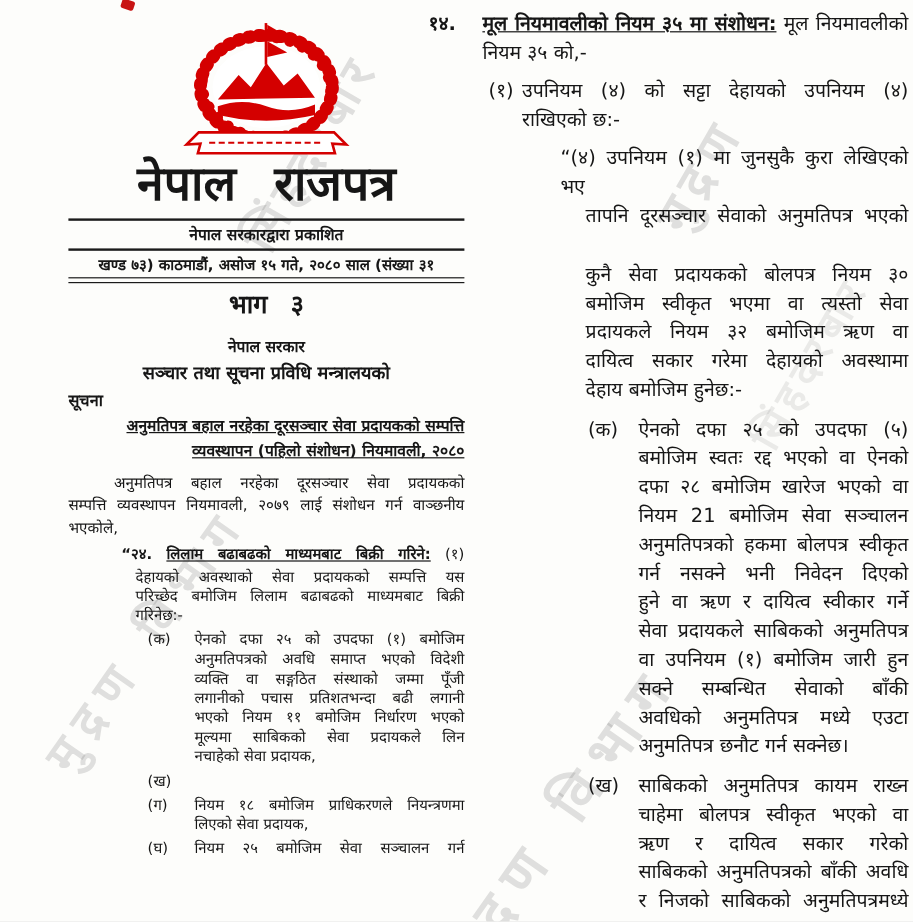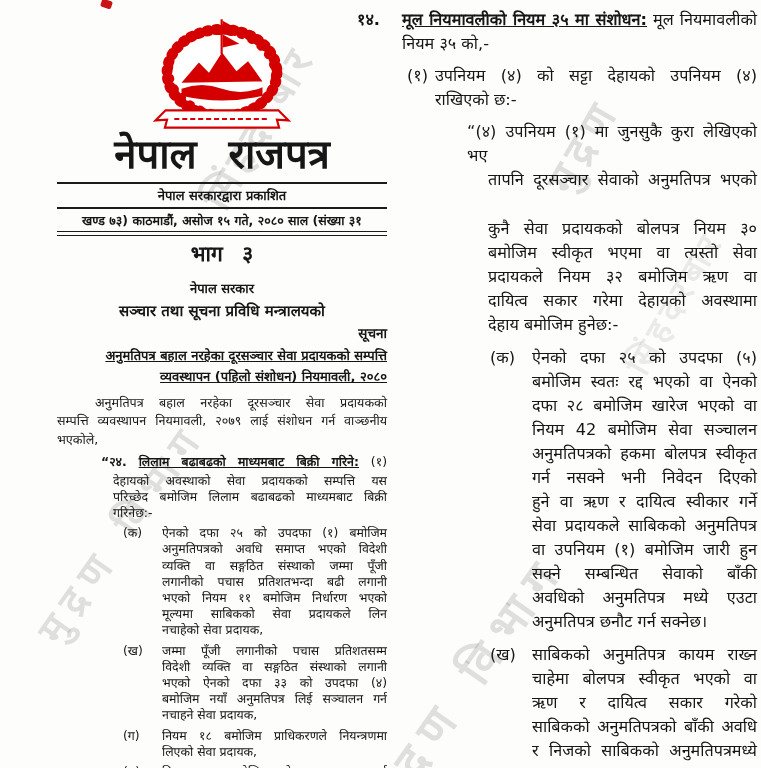--- a/index.html
+++ b/index.html
@@ -24,21 +24,21 @@
   .emblem{display:block;margin:12px auto 0;width:182px;height:120px;}
   .gztitle{font-size:40px;font-weight:bold;text-align:center;line-height:1.0;
            margin-top:2px;word-spacing:18px;}
   .pub{text-align:center;font-size:13px;font-weight:bold;margin-top:8px;padding:2px 0 3px;
        border-top:2px solid #1b1b1b;border-bottom:2px solid #1b1b1b;}
   .issue{text-align:center;font-size:12.5px;font-weight:bold;padding:3px 0 2px;}
   .ddl{height:3px;border-top:1.5px solid #1b1b1b;border-bottom:1.5px solid #1b1b1b;}
   .part{text-align:center;font-size:21px;font-weight:bold;margin-top:3px;word-spacing:12px;}
   .govt{text-align:center;font-size:13px;font-weight:bold;margin-top:12px;}
   .ministry{text-align:center;font-size:15px;font-weight:bold;margin-top:3px;}
-  .notice{text-align:right;font-size:13.5px;font-weight:bold;margin-top:4px;}
+  .notice{text-align:left;font-size:13.5px;font-weight:bold;margin-top:4px;}
   .ntitle{text-align:right;font-size:13px;font-weight:bold;margin-top:3px;line-height:1.65;}
   .ntitle .u{text-decoration:underline;}
   
   .jl{text-align:justify;text-align-last:justify;}
   .jend{text-align:justify;text-align-last:left;}
   .intro{margin-top:6px;font-size:12.6px;line-height:18.5px;}
   .indent1{text-indent:38px;}
   .q24{margin-left:44px;font-size:12.4px;line-height:16.2px;margin-top:5px;}
   .qnum{font-weight:bold;margin-top:48px;}
   .qbold{font-weight:bold;text-decoration:underline;}
@@ -129,27 +129,20 @@
           <div class="jl">व्यक्ति वा सङ्गठित संस्थाको जम्मा पूँजी</div>
           <div class="jl">लगानीको पचास प्रतिशतभन्दा बढी लगानी</div>
           <div class="jl">भएको नियम ११ बमोजिम निर्धारण भएको</div>
           <div class="jl">मूल्यमा साबिकको सेवा प्रदायकले लिन</div>
           <div class="jend">नचाहेको सेवा प्रदायक,</div>
         </div>
       </div>
 
       <div class="citem">
         <span class="clbl">(ख)</span>
-        <div class="ctxt">
-          <div class="jl">जम्मा पूँजी लगानीको पचास प्रतिशतसम्म</div>
-          <div class="jl">विदेशी व्यक्ति वा सङ्गठित संस्थाको लगानी</div>
-          <div class="jl">भएको ऐनको दफा ३३ को उपदफा (४)</div>
-          <div class="jl">बमोजिम नयाँ अनुमतिपत्र लिई सञ्चालन गर्न</div>
-          <div class="jend">नचाहने सेवा प्रदायक,</div>
-        </div>
       </div>
 
       <div class="citem">
         <span class="clbl">(ग)</span>
         <div class="ctxt">
           <div class="jl">नियम १८ बमोजिम प्राधिकरणले नियन्त्रणमा</div>
           <div class="jend">लिएको सेवा प्रदायक,</div>
         </div>
       </div>
 
@@ -200,21 +193,21 @@
       <div class="jl">दायित्व सकार गरेमा देहायको अवस्थामा</div>
       <div class="jend">देहाय बमोजिम हुनेछ:-</div>
     </div>
 
     <div class="rclause">
       <span class="rclbl">(क)</span>
       <div class="rtxt">
         <div class="jl">ऐनको दफा २५ को उपदफा (५)</div>
         <div class="jl">बमोजिम स्वतः रद्द भएको वा ऐनको</div>
         <div class="jl">दफा २८ बमोजिम खारेज भएको वा</div>
-        <div class="jl">नियम 42 बमोजिम सेवा सञ्चालन</div>
+        <div class="jl">नियम 21 बमोजिम सेवा सञ्चालन</div>
         <div class="jl">अनुमतिपत्रको हकमा बोलपत्र स्वीकृत</div>
         <div class="jl">गर्न नसक्ने भनी निवेदन दिएको</div>
         <div class="jl">हुने वा ऋण र दायित्व स्वीकार गर्ने</div>
         <div class="jl">सेवा प्रदायकले साबिकको अनुमतिपत्र</div>
         <div class="jl">वा उपनियम (१) बमोजिम जारी हुन</div>
         <div class="jl">सक्ने सम्बन्धित सेवाको बाँकी</div>
         <div class="jl">अवधिको अनुमतिपत्र मध्ये एउटा</div>
         <div class="jend">अनुमतिपत्र छनौट गर्न सक्नेछ।</div>
       </div>
     </div>

